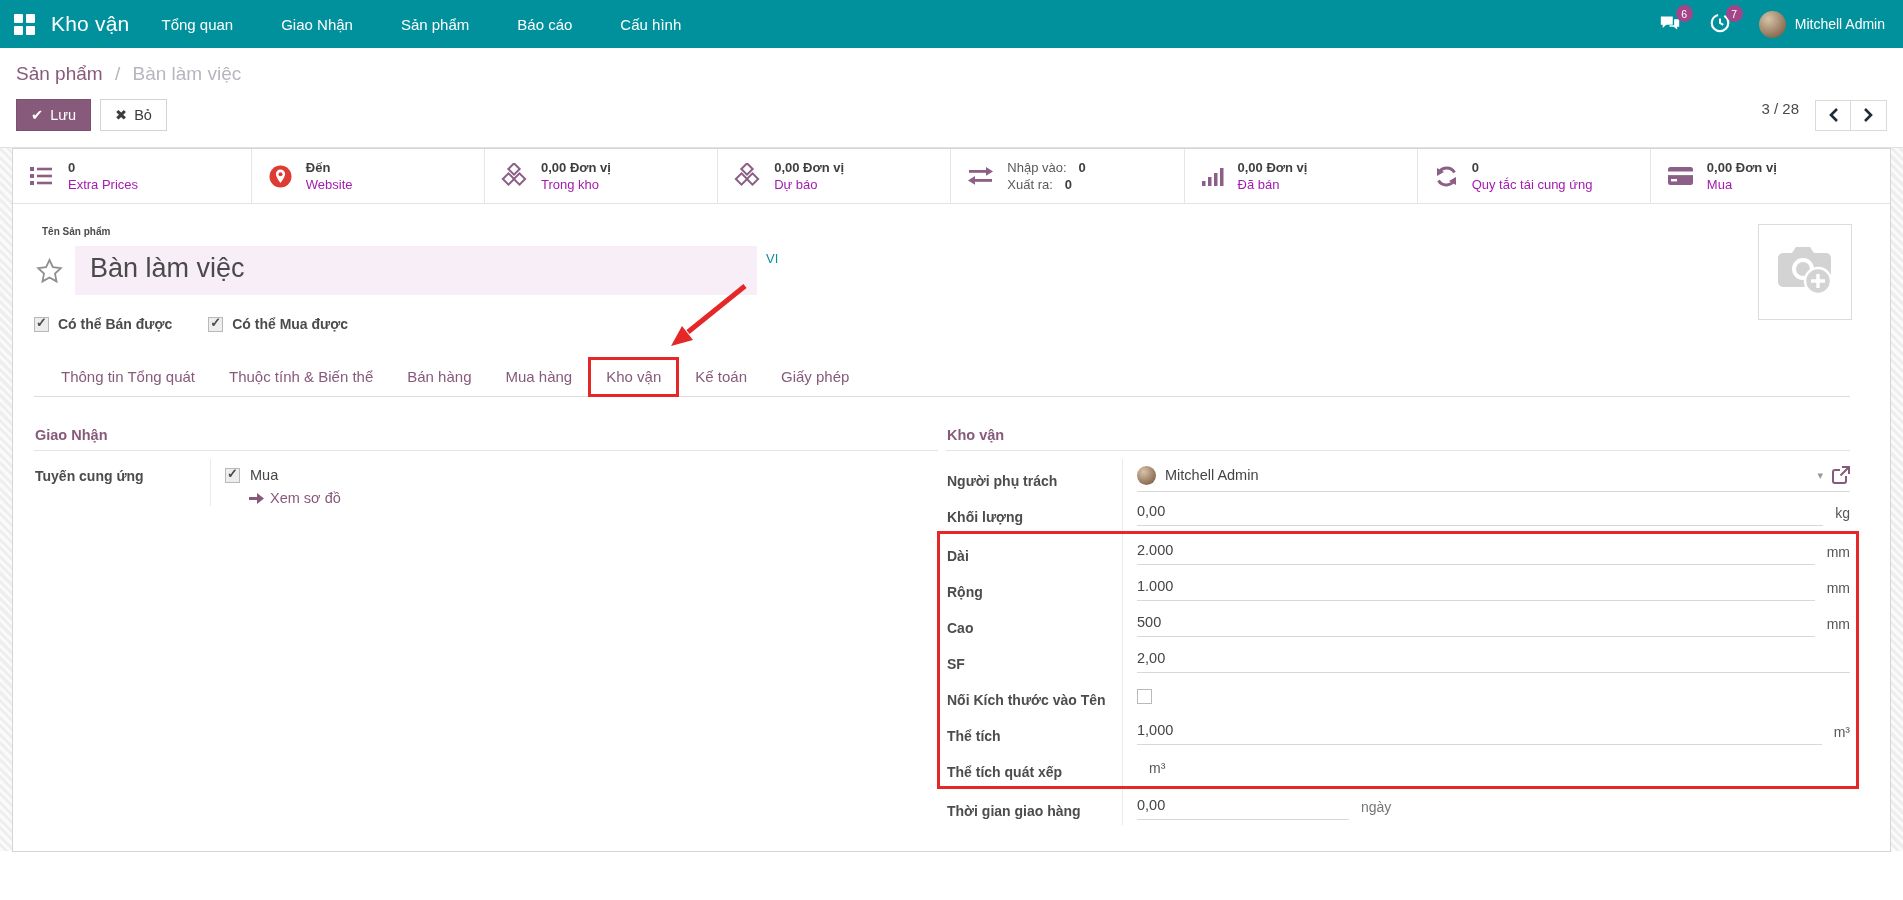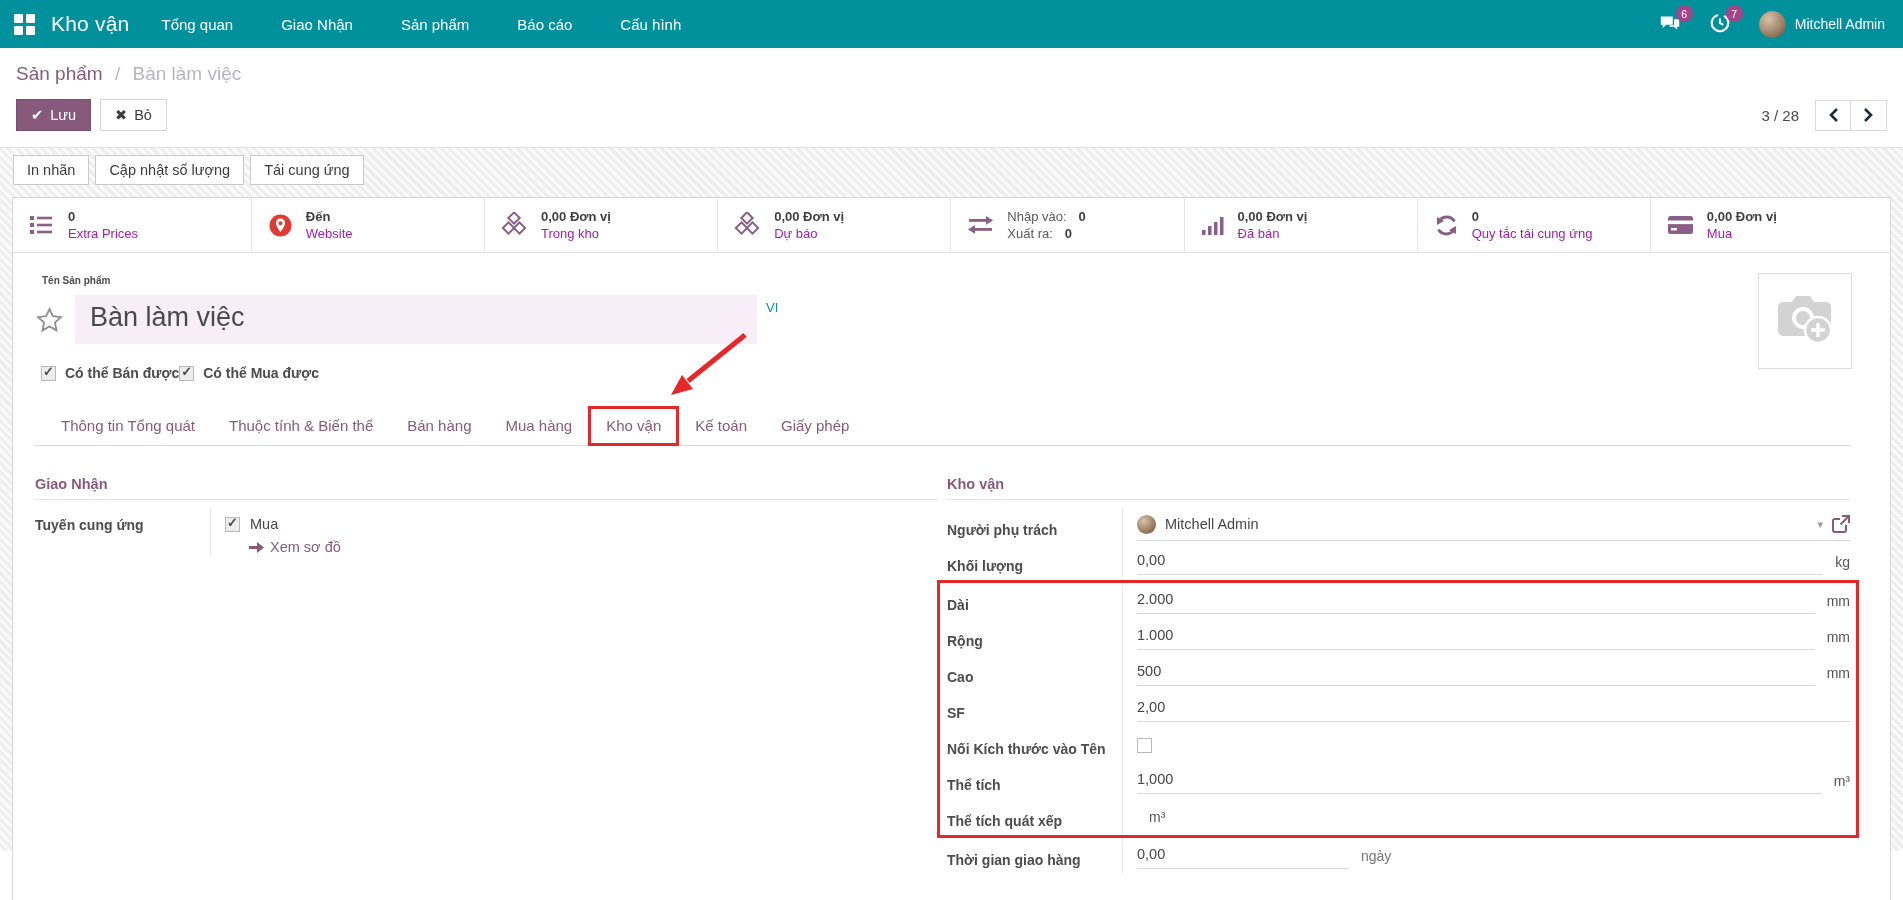--- a/index.html
+++ b/index.html
@@ -27,21 +27,21 @@
   .control-panel { background:#fff; padding:15px 16px 15px 16px; border-bottom:1px solid #e1e1e1; }
   .breadcrumb { font-size:19px; margin-bottom:13px; }
   .bc-parent { color:#875a7b; cursor:pointer; }
   .bc-sep, .bc-current { color:#b6b6c0; }
   .bc-sep { margin:0 7px; }
   .cp-row2 { display:flex; align-items:center; height:34px; }
   .btn { font-size:14.5px; padding:7px 14px; cursor:pointer; border:1px solid #d3d3d3;
          background:#fff; color:#3c3c3c; display:inline-flex; align-items:center; gap:7px; }
   .btn-save { background:#875a7b; border-color:#7a5170; color:#fff; }
   .btn-discard { margin-left:9px; }
-  .pager-zone { margin-left:auto; display:flex; align-items:center; gap:16px; }
+  .pager-zone { margin-left:auto; display:flex; gap:16px; }
   .pager-count { font-size:15px; color:#4a4a4a; }
   .pager-btns { display:flex; }
   .pager-btn { width:36px; height:31px; background:#fff; border:1px solid #dadada;
                display:flex; align-items:center; justify-content:center; cursor:pointer; }
   .pager-btn + .pager-btn { border-left:none; }
 
   
   .content-bg { height:703px;
      background-color:#f0f0f1;
      background-image:repeating-linear-gradient(45deg,#fafafa 0px,#fafafa 3px,#eeeeef 3px,#eeeeef 6px);
@@ -66,21 +66,21 @@
   .name-row { display:flex; align-items:flex-start; }
   .star-btn { margin:12px 12px 0 2px; cursor:pointer; }
   .name-input { width:682px; background:#f7eef7; color:#4a4a4a; font-size:27px;
                 padding:7px 15px 11px; border:none; outline:none; }
   .vi-tag { font-size:13px; color:#0d8ea0; margin-left:9px; padding-top:5px; cursor:pointer; }
 
   .image-box { position:absolute; top:20px; right:38px; width:94px; height:96px;
                border:1px solid #dcdcdc; background:#fff; display:flex;
                align-items:center; justify-content:center; cursor:pointer; }
 
-  .check-row { display:flex; margin:21px 0 0 7px; }
+  .check-row { display:flex; gap:36px; margin:21px 0 0 0; }
   .check-item { display:flex; align-items:center; gap:9px; cursor:pointer; }
   .o-check { width:15px; height:15px; border:1px solid #b9b9b9; background:#fff;
              position:relative; flex:0 0 auto; }
   .o-check.checked { background:#ededed; }
   .o-check.checked::after { content:"\2713"; position:absolute; left:1px; top:-3px;
              font-size:13px; font-weight:700; color:#4d4d4d; }
   .check-item b { font-size:14px; color:#4c4c4c; }
 
   .tabs { display:flex; margin-top:26px; border-bottom:1px solid #ddd; padding-left:10px; }
   .tab { padding:10px 17px 11px; font-size:15px; color:#875a7b; cursor:pointer; white-space:nowrap; }
@@ -184,25 +184,20 @@
               <path d="M2 1l6 6-6 6" fill="none" stroke="#1e2a38" stroke-width="2.6"></path>
             </svg>
         </div>
       </div>
     </div>
   </div>
 </div>
 
 <div class="content-bg">
 
-  <div class="action-row">
-    <button class="btn">In nhãn</button>
-    <button class="btn">Cập nhật số lượng</button>
-    <button class="btn">Tái cung ứng</button>
-  </div>
 
   <div class="sheet">
 
     <div class="stat-row">
       <div class="stat-cell">
         <svg width="26" height="24" viewBox="0 0 26 24">
           <g fill="#8b5f87">
               <rect x="1" y="3" width="4" height="4"></rect>
               <rect x="1" y="10" width="4" height="4"></rect>
               <rect x="1" y="17" width="4" height="4"></rect>

